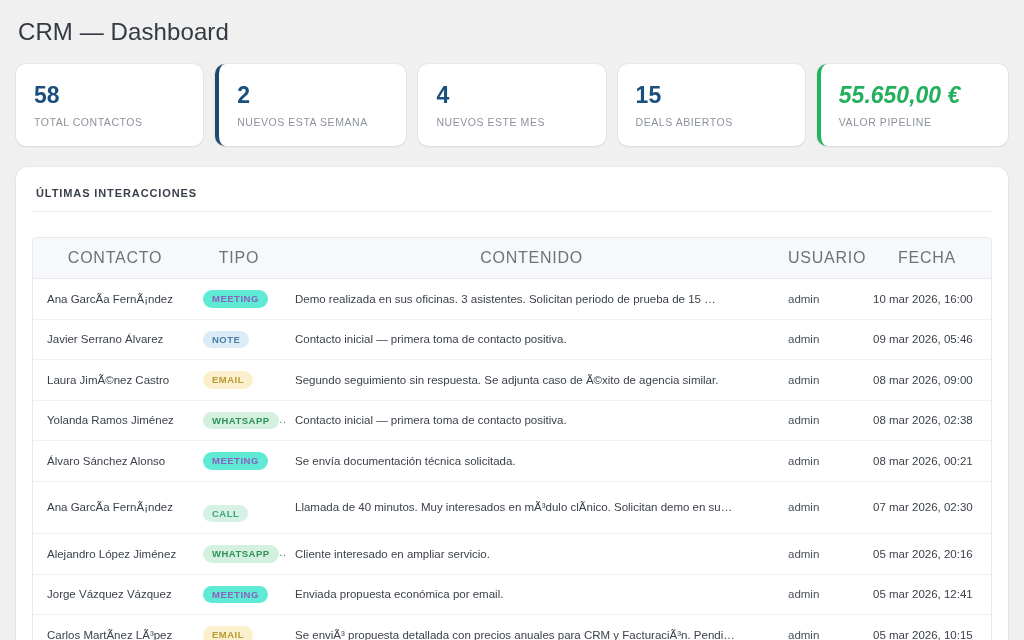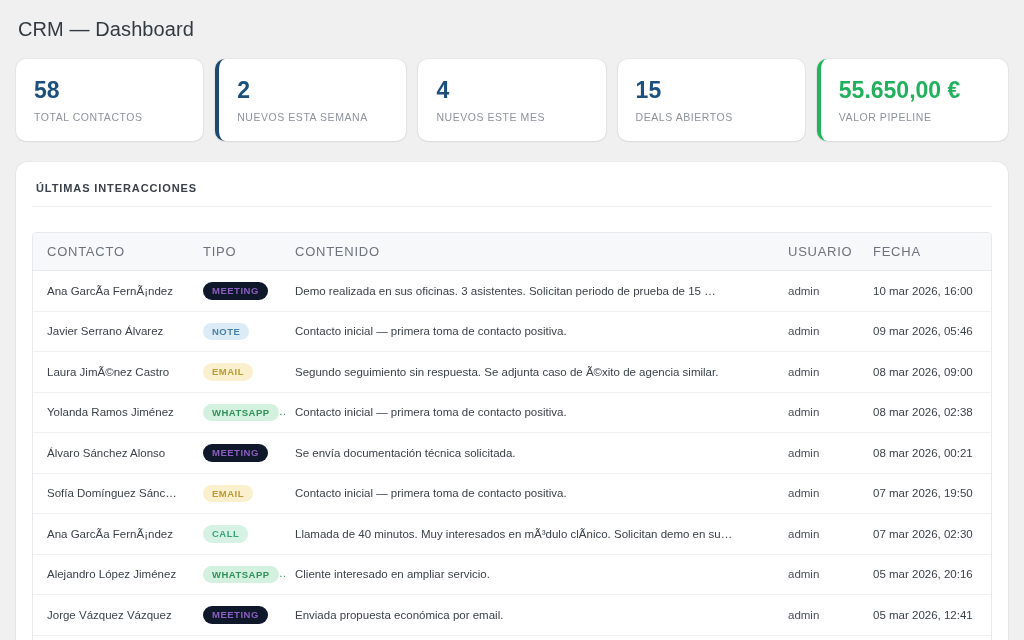--- a/index.html
+++ b/index.html
@@ -9,21 +9,21 @@
     height: 640px;
     background: #f0f0f0;
     font-family: "Liberation Sans", sans-serif;
     overflow: hidden;
   }
 
   .page { padding: 16px 16px 0 16px; }
 
   
   .page-title {
-    font-size: 20px;
+    font-size: 24px;
     font-weight: 400;
     color: #333a42;
     letter-spacing: 0.1px;
     padding: 2px 0 0 2px;
     margin-bottom: 18px;
   }
 
   
   .stats-row {
     display: flex;
@@ -44,21 +44,21 @@
   .stat-card.accent-green { border-left: 4px solid #22b35e; }
 
   .stat-value {
     font-size: 23px;
     font-weight: 700;
     color: #1b4f7e;
     line-height: 1.05;
     margin-bottom: 9px;
     white-space: nowrap;
   }
-  .stat-value.green { color: #21b05c; }
+  .stat-value.green { color: #21b05c; font-style: italic; }
 
   .stat-label {
     font-size: 10.5px;
     color: #8d939c;
     letter-spacing: 0.55px;
     text-transform: uppercase;
     white-space: nowrap;
   }
 
   
@@ -86,22 +86,22 @@
     border-radius: 4px;
     overflow: hidden;
   }
   table {
     width: 100%;
     border-collapse: collapse;
     table-layout: fixed;
   }
   thead th {
     background: #f7f8fa;
-    text-align: left;
-    font-size: 13px;
+    text-align: center;
+    font-size: 16px;
     font-weight: 400;
     letter-spacing: 0.75px;
     color: #6d737c;
     text-transform: uppercase;
     padding: 11px 10px;
     border-bottom: 1px solid #e7e9ed;
     white-space: nowrap;
   }
   tbody td {
     font-size: 11.5px;
@@ -127,25 +127,25 @@
   .badge {
     display: inline-block;
     font-size: 9.5px;
     font-weight: 700;
     letter-spacing: 0.5px;
     padding: 4px 9px;
     border-radius: 10px;
     text-transform: uppercase;
     line-height: 1;
   }
-  .badge-meeting  { background: #0f172a; color: #8b5fbf; }
+  .badge-meeting  { background: #5eead4; color: #8b5fbf; }
   .badge-note     { background: #dcecf7; color: #4a7fa8; }
   .badge-email    { background: #fbf0cd; color: #bb9a35; }
   .badge-whatsapp { background: #d4f0df; color: #2f9159; }
-  .badge-call     { background: #d6f2e4; color: #3aa377; }
+  .badge-call     { background: #d6f2e4; color: #3aa377; margin-top: 12px; }
 </style>
 </head>
 <body>
 
 <div class="page">
 
   <div class="page-title">CRM — Dashboard</div>
 
   <div class="stats-row">
       <div class="stat-card">
@@ -214,27 +214,20 @@
               <td class="col-fecha cell-fecha">08 mar 2026, 02:38</td>
             </tr>
             <tr>
               <td class="col-contacto cell-contacto">Álvaro Sánchez Alonso</td>
               <td class="col-tipo"><span class="badge badge-meeting">MEETING</span></td>
               <td class="col-contenido cell-contenido">Se envía documentación técnica solicitada.</td>
               <td class="col-usuario cell-usuario">admin</td>
               <td class="col-fecha cell-fecha">08 mar 2026, 00:21</td>
             </tr>
             <tr>
-              <td class="col-contacto cell-contacto">Sofía Domínguez Sánchez</td>
-              <td class="col-tipo"><span class="badge badge-email">EMAIL</span></td>
-              <td class="col-contenido cell-contenido">Contacto inicial — primera toma de contacto positiva.</td>
-              <td class="col-usuario cell-usuario">admin</td>
-              <td class="col-fecha cell-fecha">07 mar 2026, 19:50</td>
-            </tr>
-            <tr>
               <td class="col-contacto cell-contacto">Ana GarcÃa FernÃ¡ndez</td>
               <td class="col-tipo"><span class="badge badge-call">CALL</span></td>
               <td class="col-contenido cell-contenido">Llamada de 40 minutos. Muy interesados en mÃ³dulo clÃnico. Solicitan demo en su…</td>
               <td class="col-usuario cell-usuario">admin</td>
               <td class="col-fecha cell-fecha">07 mar 2026, 02:30</td>
             </tr>
             <tr>
               <td class="col-contacto cell-contacto">Alejandro López Jiménez</td>
               <td class="col-tipo"><span class="badge badge-whatsapp">WHATSAPP</span></td>
               <td class="col-contenido cell-contenido">Cliente interesado en ampliar servicio.</td>

